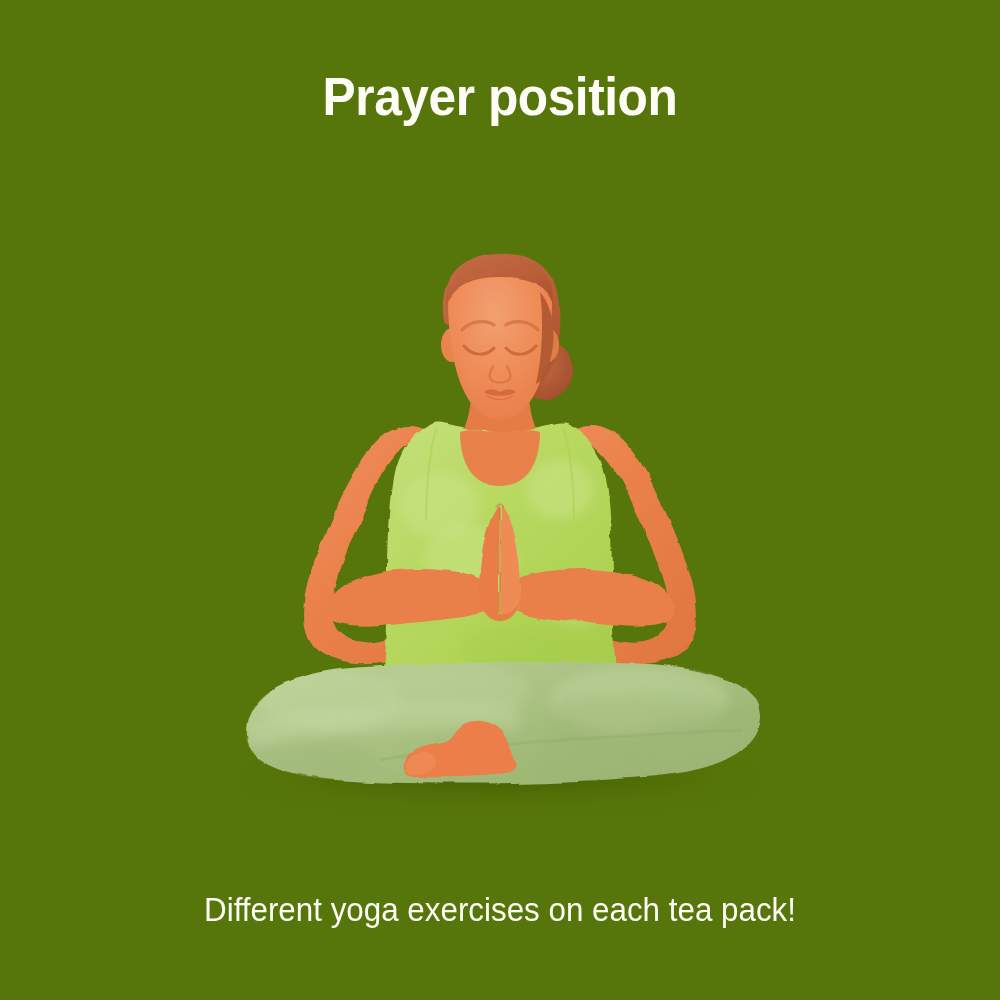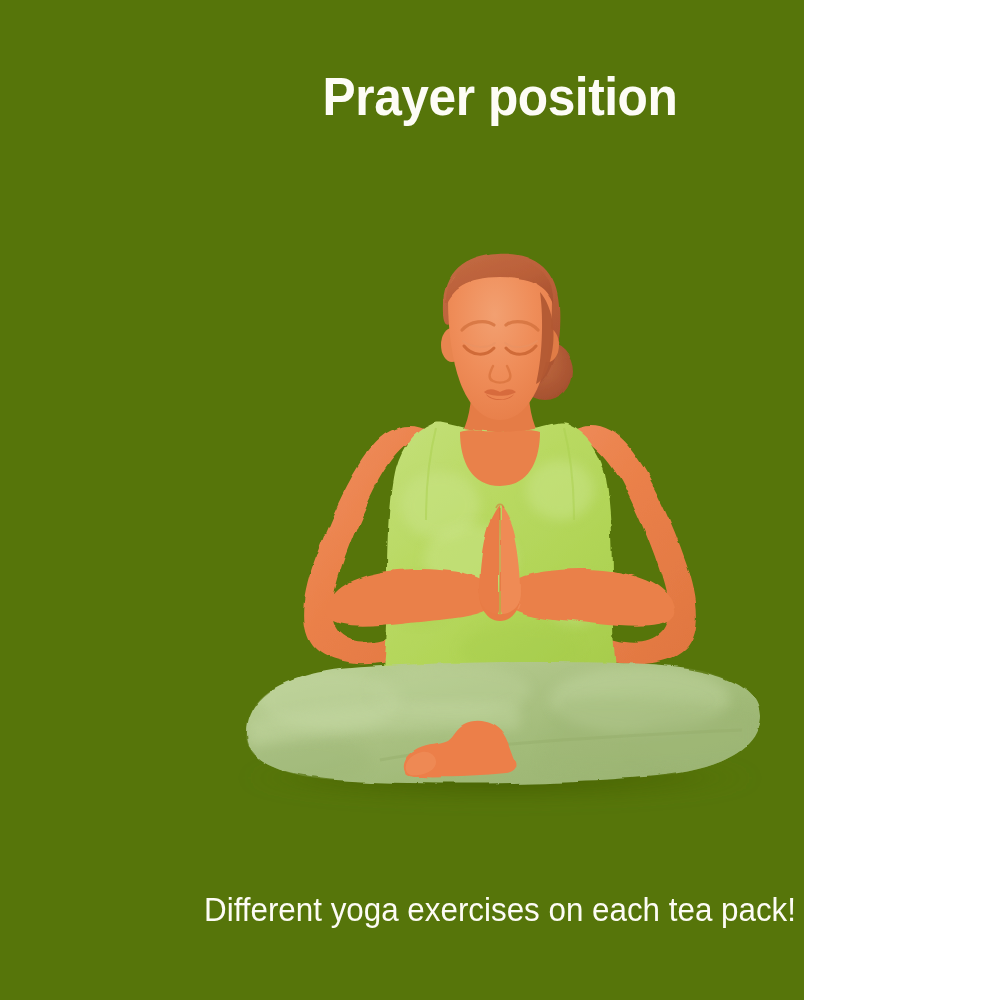--- a/index.html
+++ b/index.html
@@ -1,21 +1,21 @@
 <!DOCTYPE html>
 <html><head>
 <meta charset="utf-8">
 <style>
   html,body{margin:0;padding:0;}
   body{
     width:1000px;height:1000px;overflow:hidden;
     font-family:"Liberation Sans", sans-serif;
   }
   #poster{
-    position:relative;width:804px;height:1000px;
+    position:relative;width:1000px;height:1000px;
     background:#56750a;
     overflow:hidden;
   }
   #title{
     position:absolute;left:0;top:68px;width:1000px;
     text-align:center;
     color:#fdfcf5;
     font-size:54px;
     font-weight:bold;
     letter-spacing:-0.5px;

